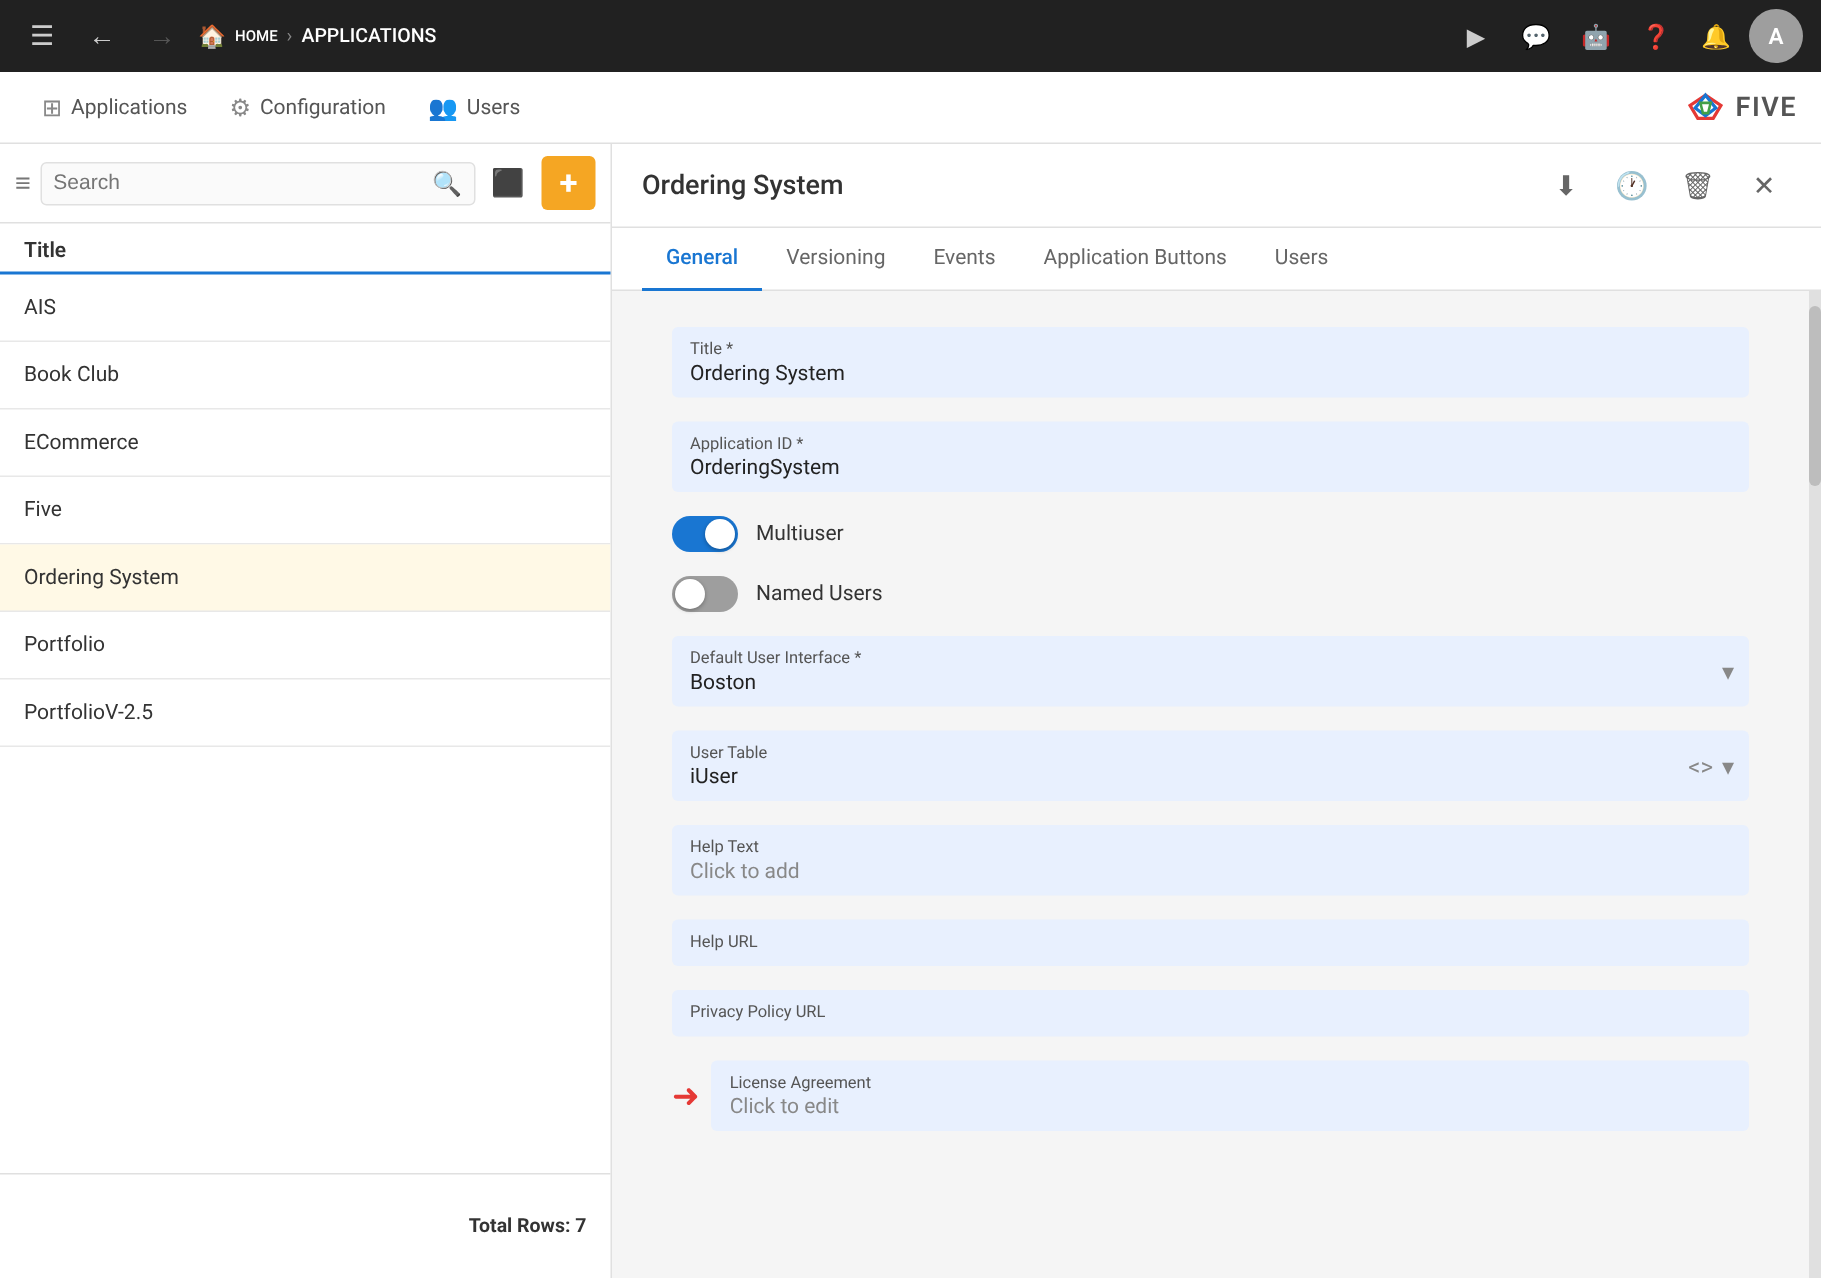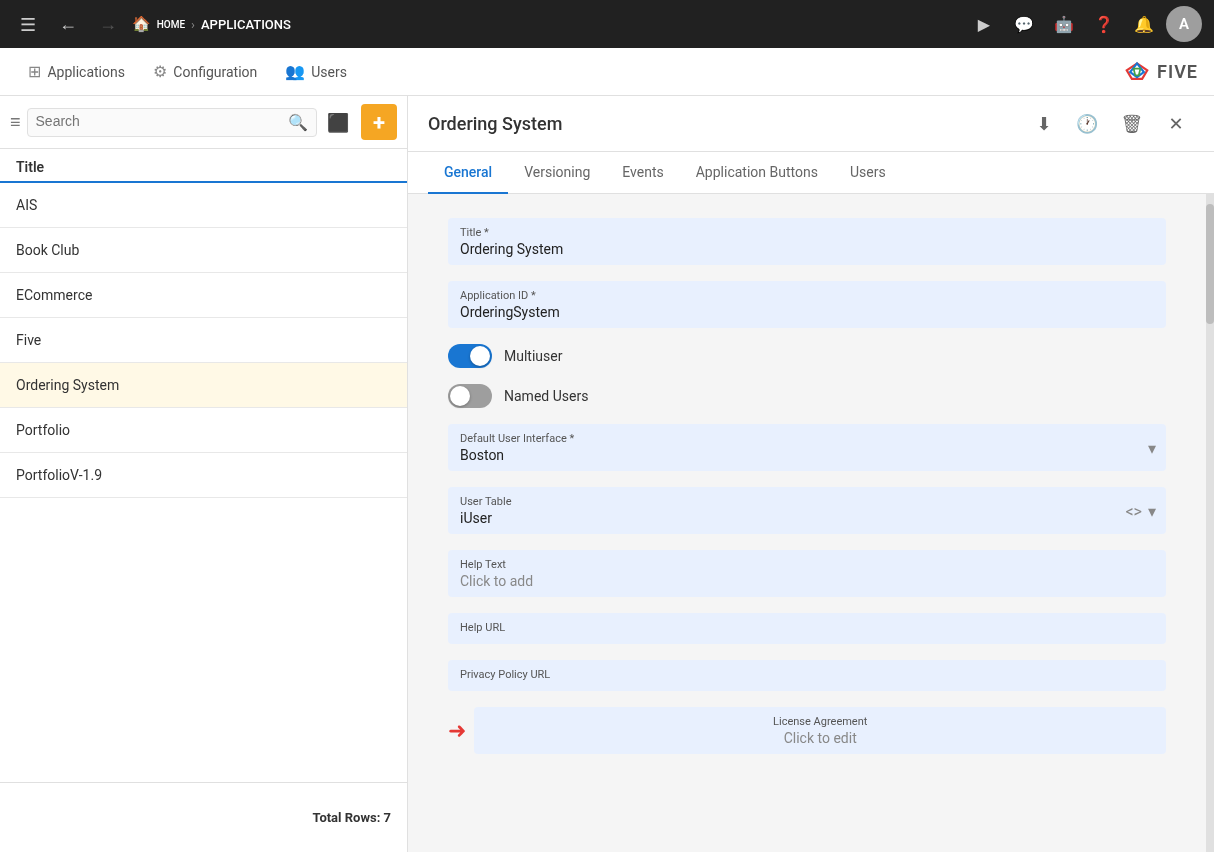--- a/index.html
+++ b/index.html
@@ -355,21 +355,21 @@
       <div class="list-item">
         <span>Five</span>
       </div>
       <div class="list-item active">
         <span>Ordering System</span>
       </div>
       <div class="list-item">
         <span>Portfolio</span>
       </div>
       <div class="list-item">
-        <span>PortfolioV-1.9</span>
+        <span>PortfolioV-2.5</span>
       </div>
     </div>
 
     <div class="list-footer">Total Rows: 7</div>
   </div>
 
   <div class="content-panel">
 
     <div class="content-header">
       <span class="content-title">Ordering System</span>
@@ -481,21 +481,21 @@
           <div class="field-wrap">
             <div class="field-label">
               <span>Privacy Policy URL</span>
             </div>
             <div class="field-value"></div>
           </div>
         </div>
 
         <div class="form-group" style="display:flex;align-items:center;gap:4px;">
           <span class="arrow-indicator">➜</span>
-          <div class="field-wrap" style="flex:1;text-align:center;">
+          <div class="field-wrap" style="flex:1;">
             <div class="field-label">
               <span>License Agreement</span>
             </div>
             <div class="field-value" style="color:#888;">Click to edit</div>
           </div>
         </div>
 
       </div>
 
       <div class="right-scrollbar">

